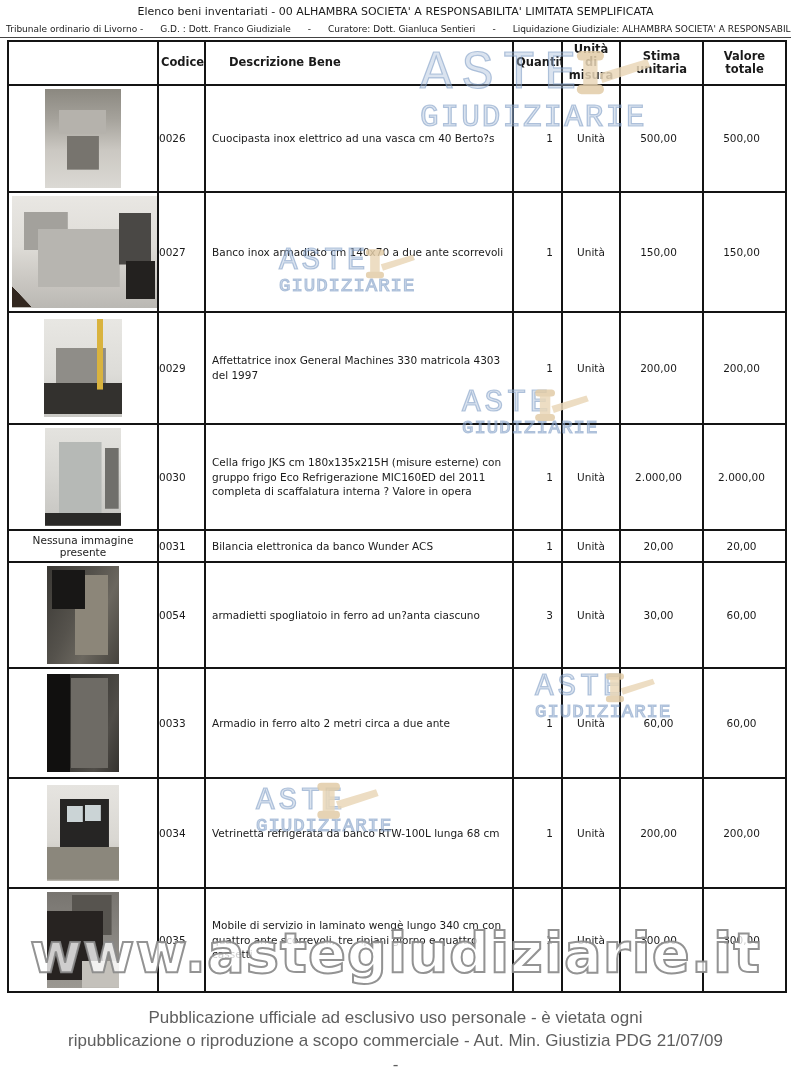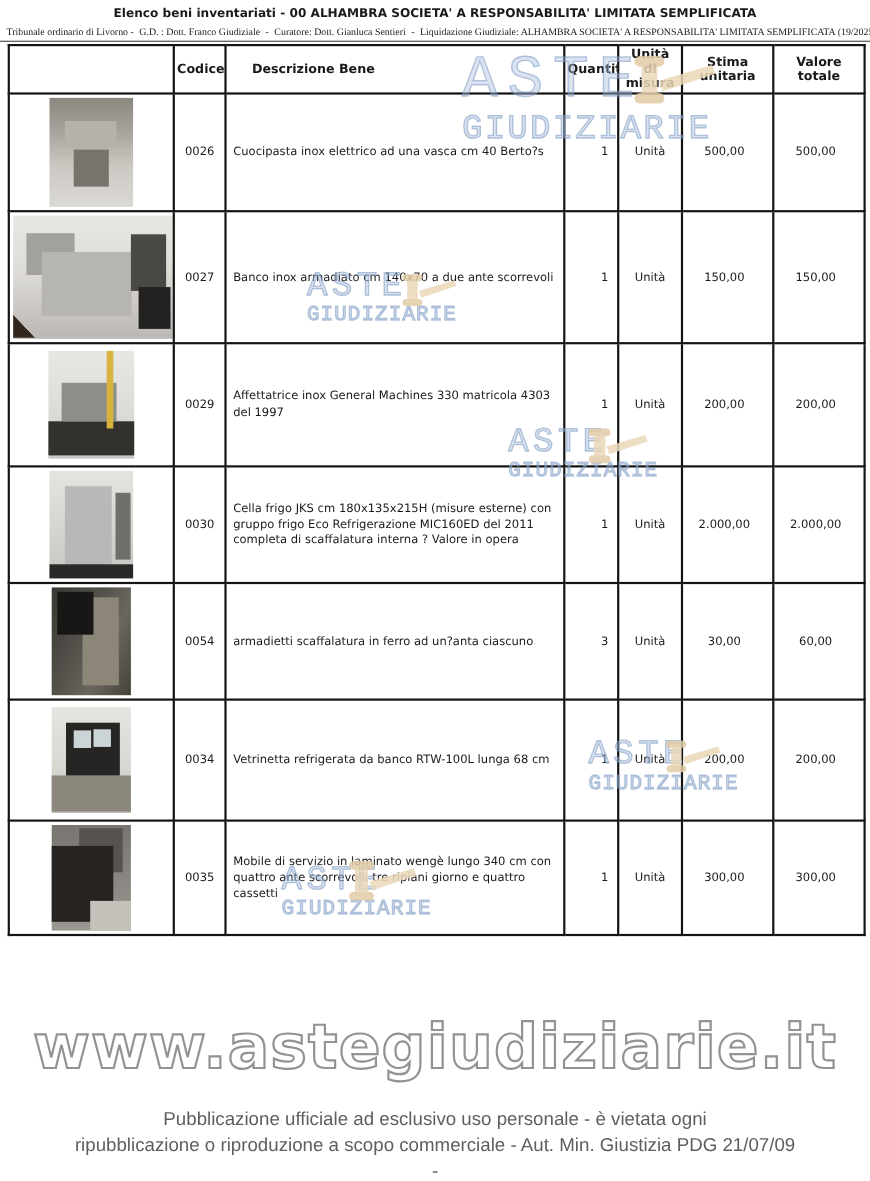--- a/index.html
+++ b/index.html
@@ -1,31 +1,31 @@
 <!DOCTYPE html>
 <html><head>
 <meta charset="utf-8">
 <style>
   * { box-sizing: border-box; margin: 0; padding: 0; }
   html,body { background:#fff; }
   body { font-family: "DejaVu Sans", "Liberation Sans", sans-serif; color:#1a1a1a; }
   #page { position:relative; width:791px; height:1074px; background:#fff; overflow:hidden; }
 
   
-  .doc-title { text-align:center; font-size:11px; font-weight:bold; padding-top:5px; letter-spacing:0; }
-  .doc-subtitle { display:flex; align-items:flex-end; gap:5px; font-size:9px; padding:6px 6px 3px 6px; white-space:nowrap; border-bottom:1px solid #444;font-family:Liberation Serif, serif; }
+  .doc-title { text-align:center; font-size:11px; font-weight:normal; padding-top:5px; letter-spacing:0; }
+  .doc-subtitle { display:flex; align-items:flex-end; gap:17px; font-size:9px; padding:6px 6px 3px 6px; white-space:nowrap; border-bottom:1px solid #444; }
 
   
   table.inv { border-collapse:collapse; table-layout:fixed; width:777px; margin:2px 7px 0 7px; }
   table.inv td, table.inv th { border:2px solid #141414; vertical-align:middle; overflow:hidden; }
   col.c-img { width:150px; } col.c-cod { width:47px; } col.c-desc { width:308px; }
   col.c-qty { width:49px; } col.c-uni { width:58px; } col.c-sti { width:83px; } col.c-val { width:83px; }
   tr.hdr { height:29px; }
   tr.hdr th { font-size:11.5px; font-weight:bold; text-align:center; line-height:1.15; padding:1px 2px; }
-  td.cod { text-align:center; font-size:10.5px; }
+  td.cod { font-size:10.5px; }
   td.desc { text-align:left; font-size:10.5px; padding:4px 6px; line-height:1.35; }
   td.qty { text-align:right; font-size:10.5px; padding-right:8px; }
   td.uni { text-align:center; font-size:10.5px; }
   td.num { text-align:center; font-size:10.5px; padding-right:6px; }
   td.imgcell { text-align:center; font-size:10.5px; padding:3px; }
 
   
   tr.r26{height:106px;} tr.r27{height:120px;} tr.r28{height:110px;} tr.r29{height:112px;}
   tr.r30{height:104px;} tr.r31{height:28px;} tr.r32{height:102px;} tr.r33{height:110px;}
   tr.r34{height:110px;border-radius:23px;} tr.r35{height:98px;}
@@ -173,33 +173,53 @@
             <div class="photo p30"></div>
           </td>
       <td class="cod">0030</td>
       <td class="desc">Cella frigo JKS cm 180x135x215H (misure esterne) con gruppo frigo Eco Refrigerazione MIC160ED del 2011 completa di scaffalatura interna ? Valore in opera</td>
       <td class="qty">1</td>
       <td class="uni">Unità</td>
       <td class="num">2.000,00</td>
       <td class="num">2.000,00</td>
     </tr>
 
+    <tr class="r31">
+      <td class="imgcell">Nessuna immagine presente</td>
+      <td class="cod">0031</td>
+      <td class="desc">Bilancia elettronica da banco Wunder ACS</td>
+      <td class="qty">1</td>
+      <td class="uni">Unità</td>
+      <td class="num">20,00</td>
+      <td class="num">20,00</td>
+    </tr>
 
     <tr class="r32">
       <td class="imgcell">
             <div class="photo p32"></div>
           </td>
       <td class="cod">0054</td>
-      <td class="desc">armadietti scaffalatura in ferro ad un?anta ciascuno</td>
+      <td class="desc">armadietti spogliatoio in ferro ad un?anta ciascuno</td>
       <td class="qty">3</td>
       <td class="uni">Unità</td>
       <td class="num">30,00</td>
       <td class="num">60,00</td>
     </tr>
 
+    <tr class="r33">
+      <td class="imgcell">
+            <div class="photo p33"></div>
+          </td>
+      <td class="cod">0033</td>
+      <td class="desc">Armadio in ferro alto 2 metri circa a due ante</td>
+      <td class="qty">1</td>
+      <td class="uni">Unità</td>
+      <td class="num">60,00</td>
+      <td class="num">60,00</td>
+    </tr>
 
     <tr class="r34">
       <td class="imgcell">
             <div class="photo p34"></div>
           </td>
       <td class="cod">0034</td>
       <td class="desc">Vetrinetta refrigerata da banco RTW-100L lunga 68 cm</td>
       <td class="qty">1</td>
       <td class="uni">Unità</td>
       <td class="num">200,00</td>

